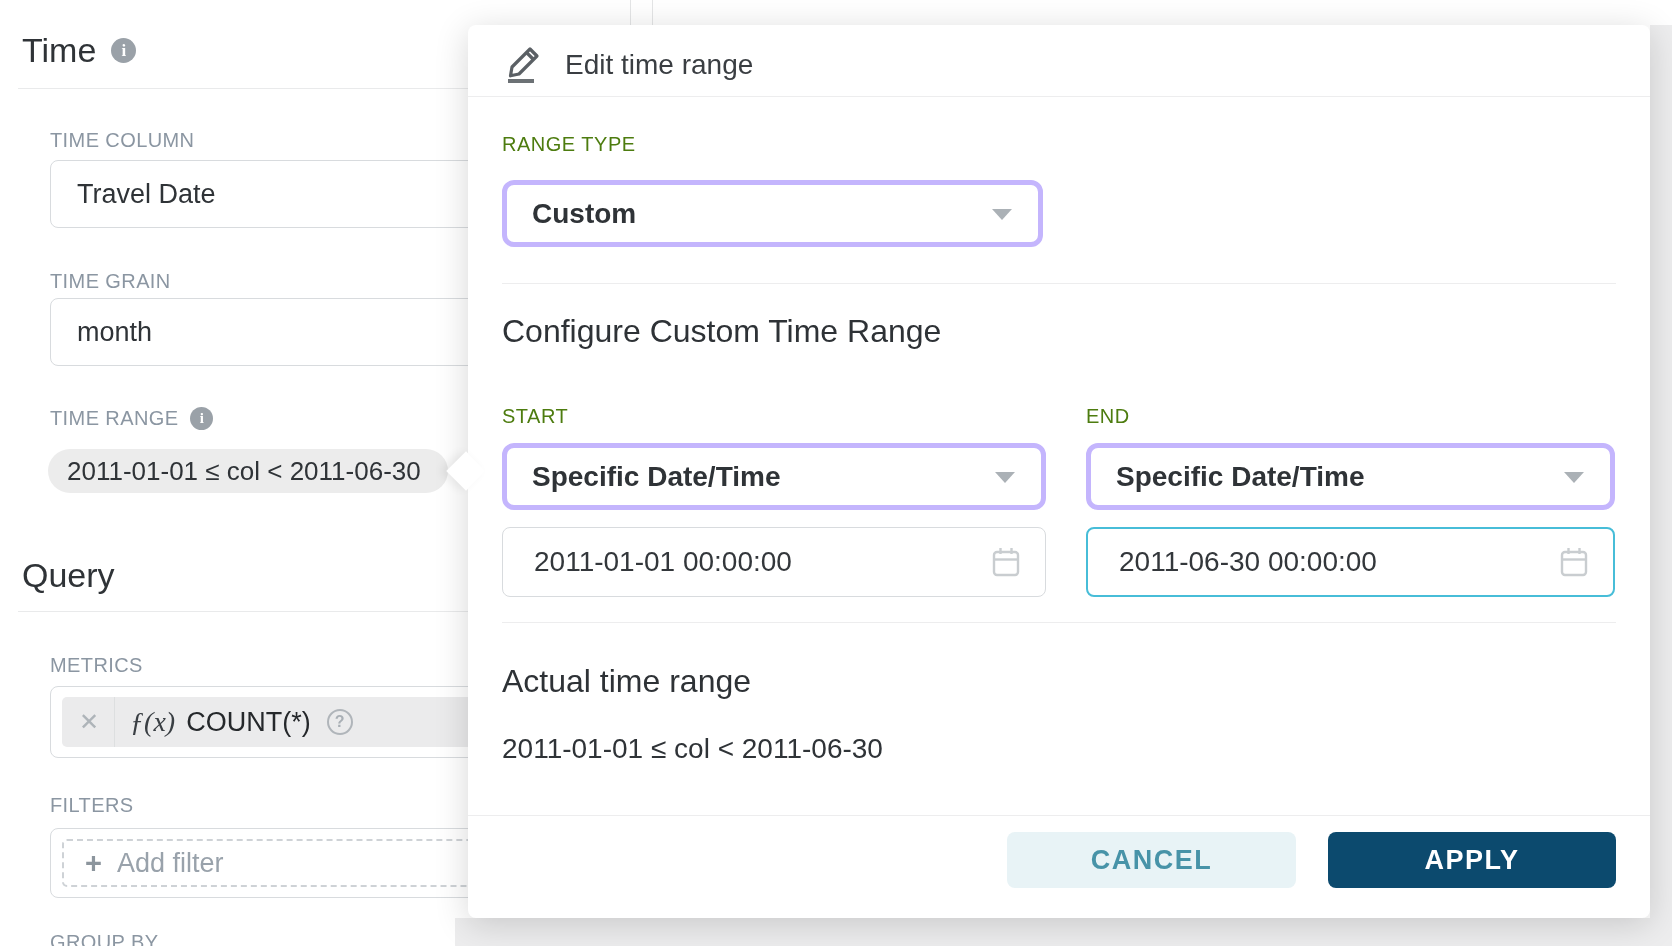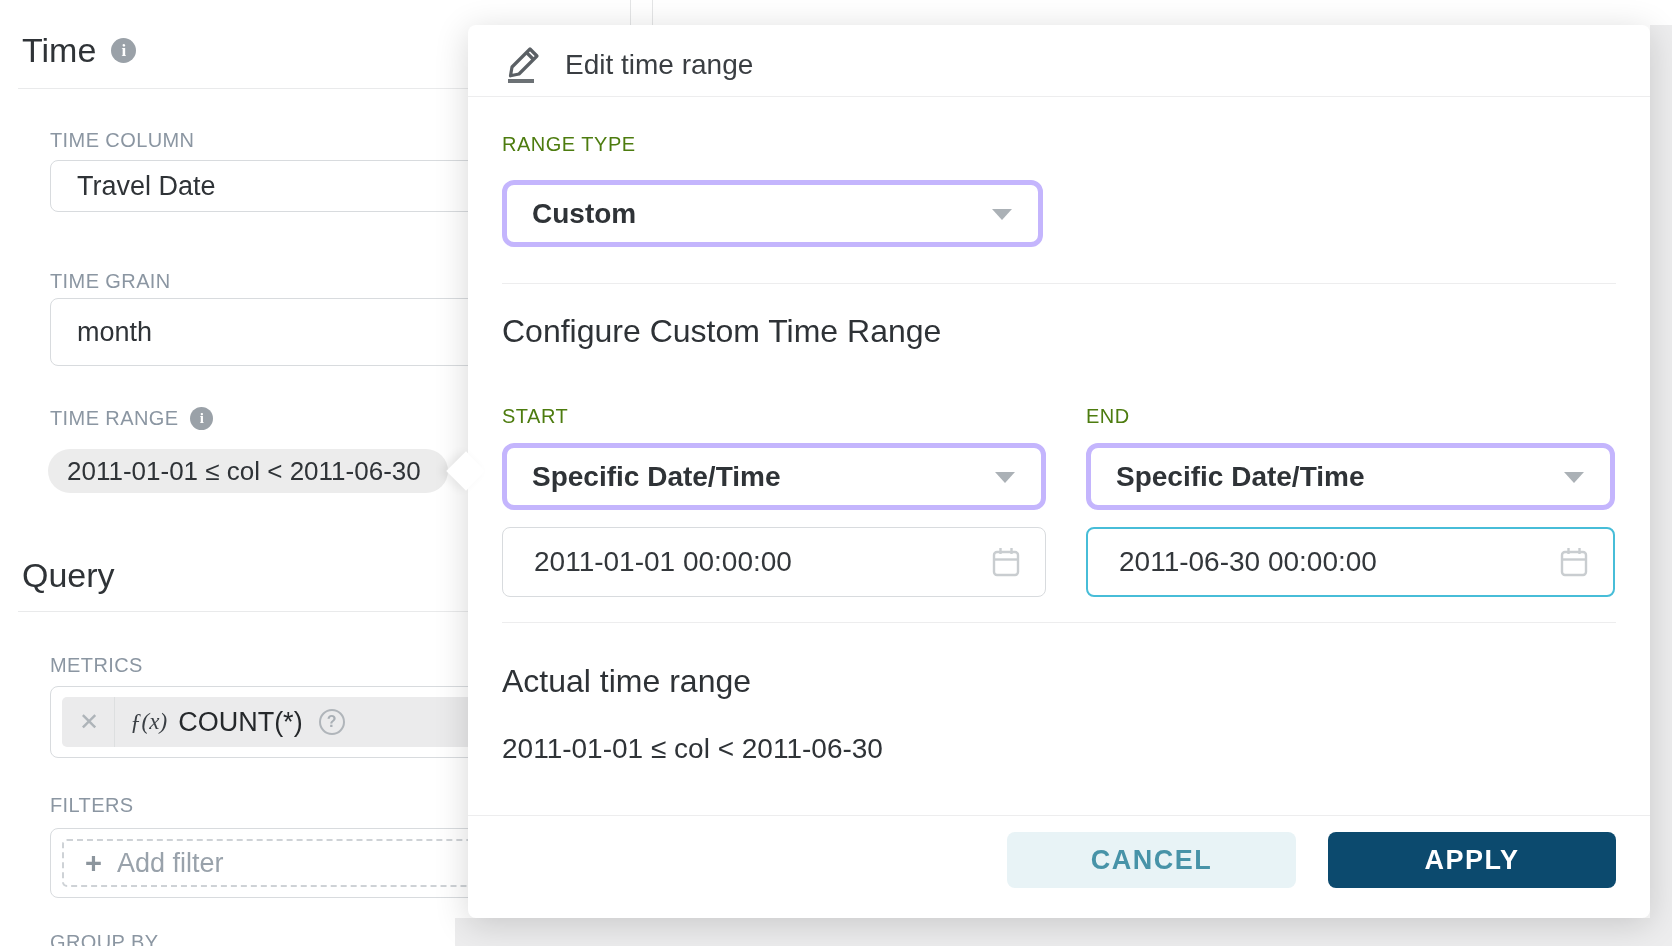--- a/index.html
+++ b/index.html
@@ -45,21 +45,21 @@
   .lbl-time-range  { left:50px; top:407px; }
   .lbl-metrics     { left:50px; top:654px; }
   .lbl-filters     { left:50px; top:794px; }
   .lbl-group-by    { left:50px; top:931px; }
 
   .select-box {
     position:absolute; background:#ffffff; border:1px solid #d8dbde; border-radius:8px;
     display:flex; align-items:center; padding:0 26px; font-size:27px; color:#2f3337;
     cursor:pointer;
   }
-  .sel-travel { left:50px; top:160px; width:512px; height:52px; }
+  .sel-travel { left:50px; top:160px; width:512px; height:68px; }
   .sel-month  { left:50px; top:298px; width:512px; height:68px; }
 
   .time-pill {
     position:absolute; left:48px; top:449px; width:400px; height:44px;
     background:#ececec; border-radius:22px; display:flex; align-items:center;
     padding-left:19px; font-size:26px; color:#2f3337; white-space:nowrap;
     overflow:hidden; cursor:pointer;
   }
 
   .outline-box {
@@ -68,21 +68,21 @@
   .metrics-box { left:50px; top:686px; width:512px; height:72px; }
   .filters-box { left:50px; top:828px; width:512px; height:70px; }
 
   .metric-pill {
     position:absolute; left:11px; top:10px; right:-40px; height:50px;
     background:#ebebec; border-radius:5px; display:flex; align-items:center;
   }
   .metric-close { margin-left:17px; color:#aeb4b9; font-size:24px; line-height:1; cursor:pointer; }
   .metric-sep   { width:1px; align-self:stretch; background:#dddfe0; margin-left:15px; }
   .metric-fx    { margin-left:15px; font-family:"Liberation Serif","DejaVu Serif",serif;
-                  font-style:italic; font-size:23px; color:#3a3f44; }
+                  font-style:italic; font-size:28px; color:#3a3f44; }
   .metric-name  { margin-left:11px; font-size:27px; color:#25282b; }
   .help-badge {
     margin-left:16px; width:26px; height:26px; border-radius:50%;
     border:2px solid #b0b5ba; color:#a9afb5; font-size:16px; font-weight:bold;
     display:inline-flex; align-items:center; justify-content:center; cursor:pointer;
   }
 
   .dashed-inner {
     position:absolute; left:11px; top:10px; right:-40px; bottom:10px;
     border:2px dashed #ced2d6; border-radius:5px;

